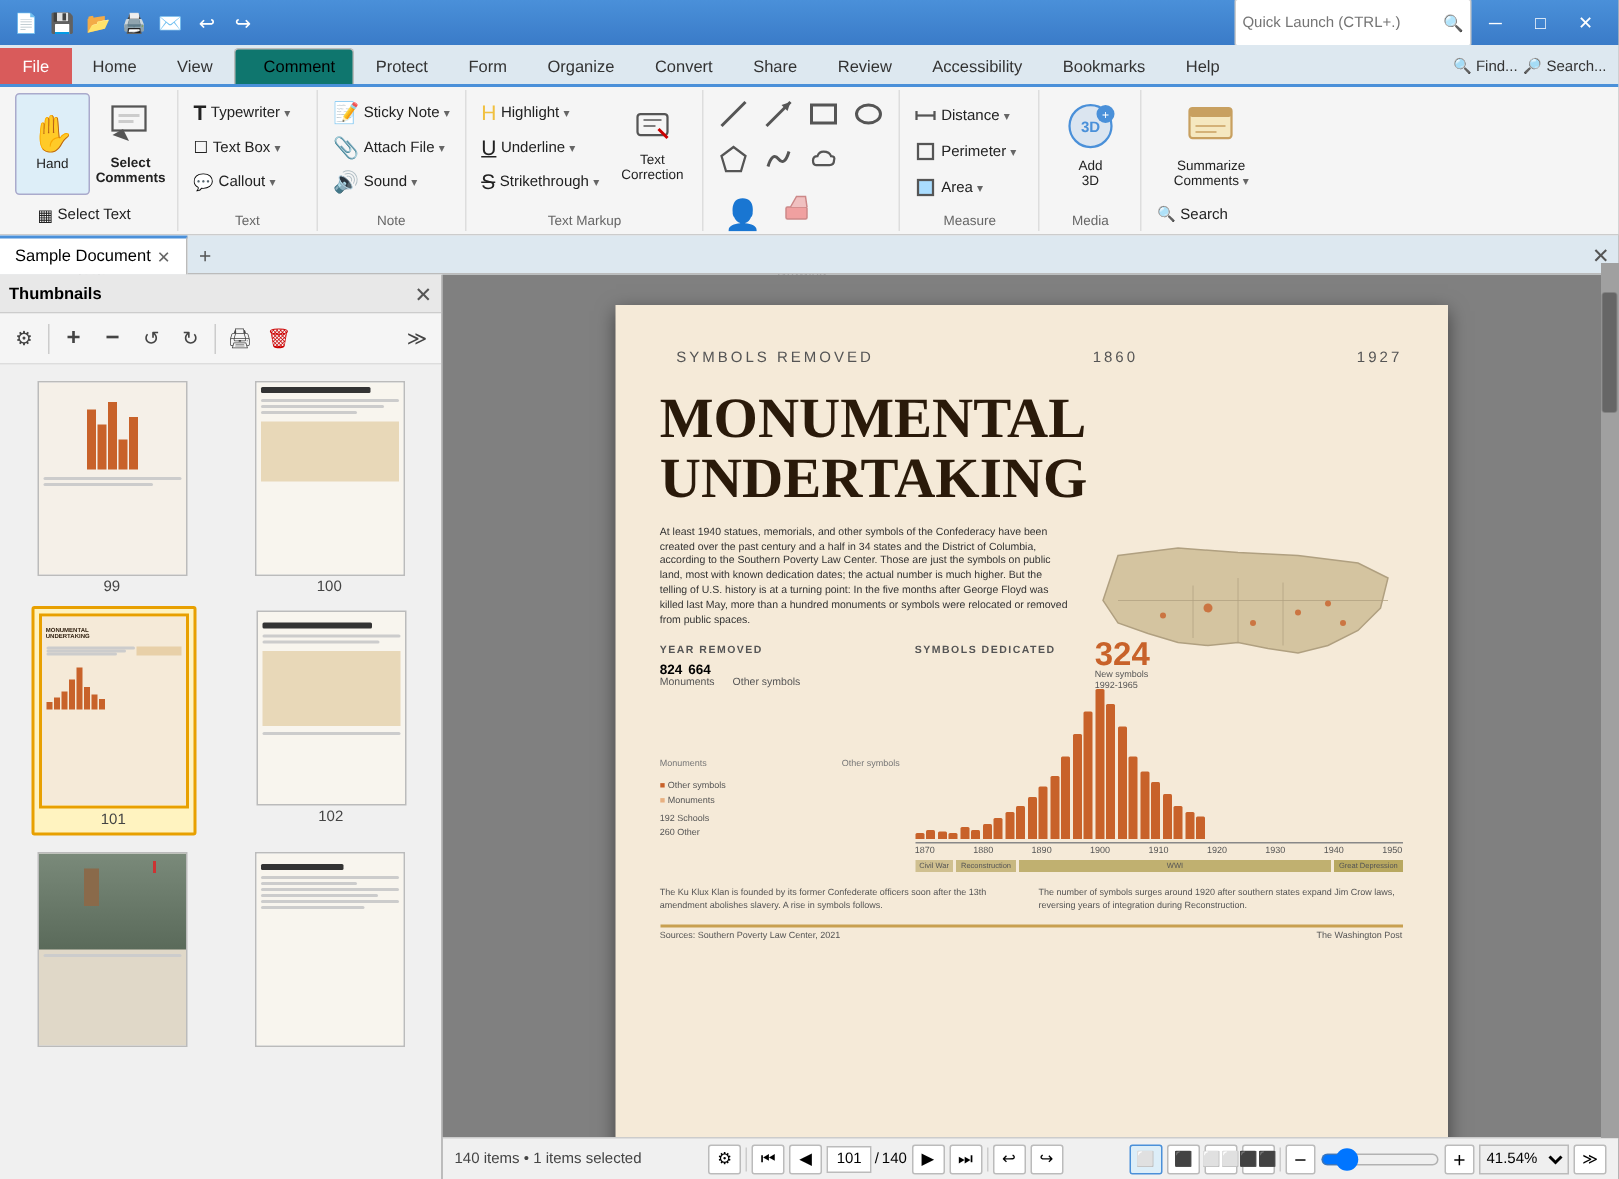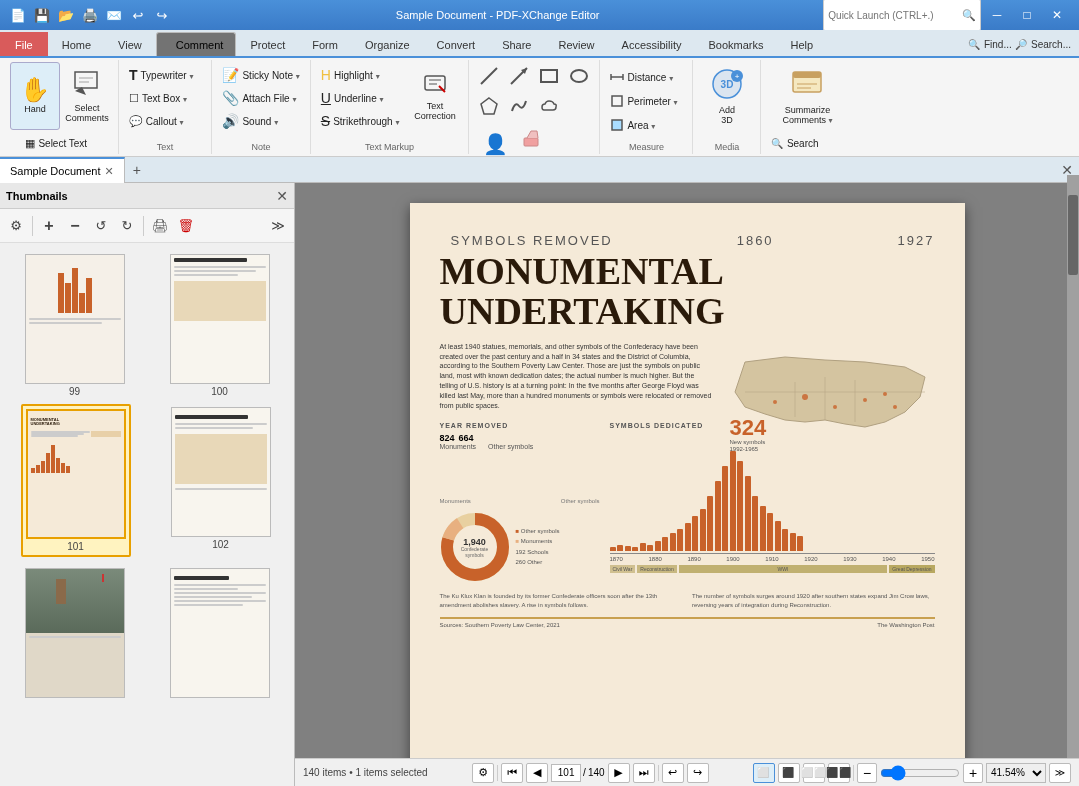--- a/index.html
+++ b/index.html
@@ -25,21 +25,21 @@
     .title-search input { border: none; outline: none; font-size: 10px; width: 130px; color: #666; }
 
     
     .ribbon { background: #f5f5f5; border-bottom: 1px solid #ccc; }
     .ribbon-tabs { display: flex; background: #dde8f0; height: 26px; padding-top: 2px; }
     .ribbon-tab {
       padding: 0 12px; height: 24px; display: flex; align-items: center; cursor: pointer;
       font-size: 11px; border-top-left-radius: 3px; border-top-right-radius: 3px;
       border: 1px solid transparent; border-bottom: none; margin-right: 1px;
     }
-    .ribbon-tab.active { background: #737373; border-color: #bbb; color: #000; padding-left: 19px; }
+    .ribbon-tab.active { background: #0f766e; border-color: #bbb; color: #000; padding-left: 19px; }
     .ribbon-tab:not(.active) { color: #333; }
     .ribbon-tab.file { background: #d95b5b; color: white; border-radius: 0; padding: 0 14px; }
 
     .ribbon-content { display: flex; height: 100px; padding: 2px 4px; background: #f5f5f5; border-top: 2px solid #4a90d9; }
     .ribbon-group {
       display: flex; flex-direction: column; align-items: center; padding: 2px 6px;
       border-right: 1px solid #ddd; min-width: 60px;
     }
     .ribbon-group:last-child { border-right: none; }
     .ribbon-group-label { font-size: 9px; color: #666; margin-top: auto; padding-top: 2px; text-align: center; }
@@ -123,21 +123,21 @@
     .pdf-content {
       flex: 1; overflow: auto; display: flex; justify-content: center; align-items: flex-start;
       padding: 20px; background: #808080;
     }
     .pdf-page {
       background: #f5ead8; width: 555px; min-height: 740px; box-shadow: 0 4px 12px rgba(0,0,0,0.5);
       position: relative; overflow: hidden; padding: 30px 30px 20px 30px;
     }
 
     
-    .pdf-symbols-removed { font-size: 13px; color: #555; letter-spacing: 2px; text-transform: uppercase; margin-bottom: 4px; display: flex; justify-content: space-between; padding-left: 11px; }
+    .pdf-symbols-removed { font-size: 10px; color: #555; letter-spacing: 2px; text-transform: uppercase; margin-bottom: 16px; display: flex; justify-content: space-between; padding-left: 11px; }
     .pdf-title { font-size: 38px; font-weight: 900; color: #2a1a0a; line-height: 1.05; margin-bottom: 10px; font-family: Georgia, serif; }
     .pdf-body-row { display: flex; gap: 12px; margin-top: 6px; }
     .pdf-body-text { font-size: 7px; color: #333; line-height: 1.4; flex: 1; }
 
     .pdf-chart-section { margin-top: 8px; display: flex; gap: 10px; }
 
     
     .status-bar {
       height: 28px; background: #f0f0f0; border-top: 1px solid #ccc;
       display: flex; align-items: center; justify-content: space-between; padding: 0 8px;
@@ -176,23 +176,20 @@
 
 <div class="title-bar">
   <div class="title-bar-left">
     <span class="qa-icon">📄</span>
     <span class="qa-icon">💾</span>
     <span class="qa-icon">📂</span>
     <span class="qa-icon">🖨️</span>
     <span class="qa-icon">✉️</span>
     <span class="qa-icon">↩</span>
     <span class="qa-icon">↪</span>
-  </div>
-  <div class="title-bar-center">
-    <span>Sample Document  -  PDF-XChange Editor</span>
   </div>
   <div class="title-bar-right">
     <div class="title-search">
       <input type="text" placeholder="Quick Launch (CTRL+.)" style="">
       <span>🔍</span>
     </div>
     <button class="win-btn">─</button>
     <button class="win-btn">□</button>
     <button class="win-btn close">✕</button>
   </div>
@@ -229,21 +226,21 @@
         </div>
         <div class="ribbon-btn-large">
           <div class="icon" style="font-size:20px;">
             <svg width="30" height="30" viewBox="0 0 30 30">
               <rect x="3" y="3" width="22" height="16" fill="none" stroke="#555" stroke-width="1.5"></rect>
               <rect x="7" y="8" width="14" height="2" fill="#ccc"></rect>
               <rect x="7" y="12" width="10" height="2" fill="#ccc"></rect>
               <path d="M3 22 L10 18 L14 26 Z" fill="#555"></path>
             </svg>
           </div>
-          <div style="font-size:9px; line-height:1.1;">Select<br>Comments</div>
+          <div style="font-size:9px; line-height:1.1;font-weight:bold;">Select<br>Comments</div>
         </div>
       </div>
       <div style="display:flex; flex-direction:column; gap:2px; margin-top:2px;">
         <div class="ribbon-btn-small">
           <span style="font-size:11px;">▦</span>
           <span>Select Text</span>
         </div>
         <div class="ribbon-btn-small">
           <span>⚙</span>
           <span>Other Tools <span class="dd-arrow">▾</span></span>
@@ -654,31 +651,20 @@
                 <div style="background:#e8a060; flex:1;"></div>
                 <div style="background:#c8622a; flex:3;"></div>
               </div>
             </div>
             <div style="font-size:6px; color:#777; display:flex; justify-content:space-between;">
               <span>Monuments</span>
               <span>Other symbols</span>
             </div>
 
             <div style="margin-top:8px; display:flex; align-items:center; gap:6px;">
-              <div style="position:relative; width:70px; height:70px;">
-                <svg width="70" height="70" viewBox="0 0 70 70">
-                  <circle cx="35" cy="35" r="28" fill="none" stroke="#e8d0a0" stroke-width="12"></circle>
-                  <circle cx="35" cy="35" r="28" fill="none" stroke="#c8622a" stroke-width="12" stroke-dasharray="140 36" stroke-dashoffset="0" transform="rotate(-90 35 35)"></circle>
-                  <circle cx="35" cy="35" r="28" fill="none" stroke="#e8b080" stroke-width="12" stroke-dasharray="20 156" stroke-dashoffset="-140" transform="rotate(-90 35 35)"></circle>
-                </svg>
-                <div style="position:absolute; top:50%; left:50%; transform:translate(-50%,-50%); text-align:center;">
-                  <div style="font-size:9px; font-weight:bold; color:#333;">1,940</div>
-                  <div style="font-size:5px; color:#666; line-height:1.1;">Confederate<br>symbols</div>
-                </div>
-              </div>
               <div style="font-size:6px; color:#555; line-height:1.6;">
                 <div><span style="color:#c8622a;">■</span> Other symbols</div>
                 <div><span style="color:#e8b080;">■</span> Monuments</div>
                 <div style="margin-top:2px;"><span>192</span> <span>Schools</span></div>
                 <div><span>260</span> <span>Other</span></div>
               </div>
             </div>
           </div>
 
           <div style="flex:1;">

